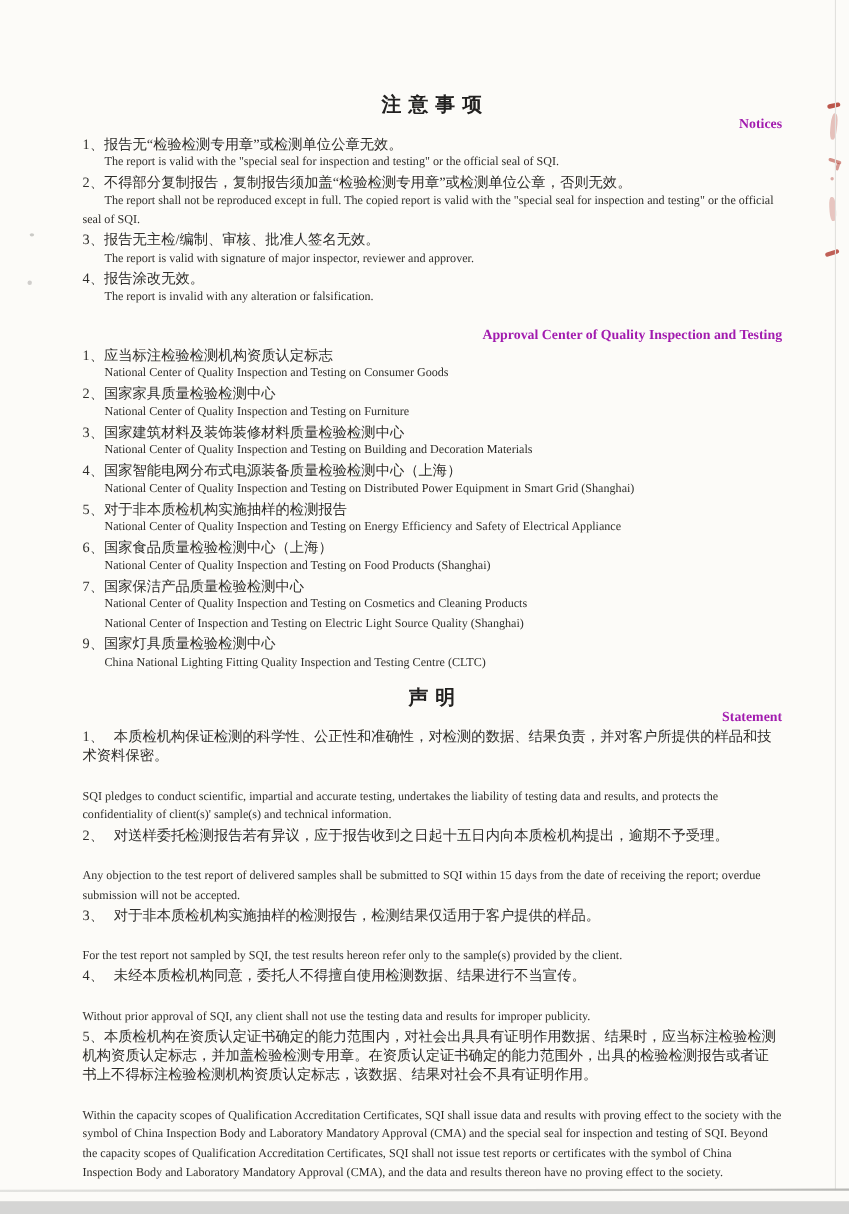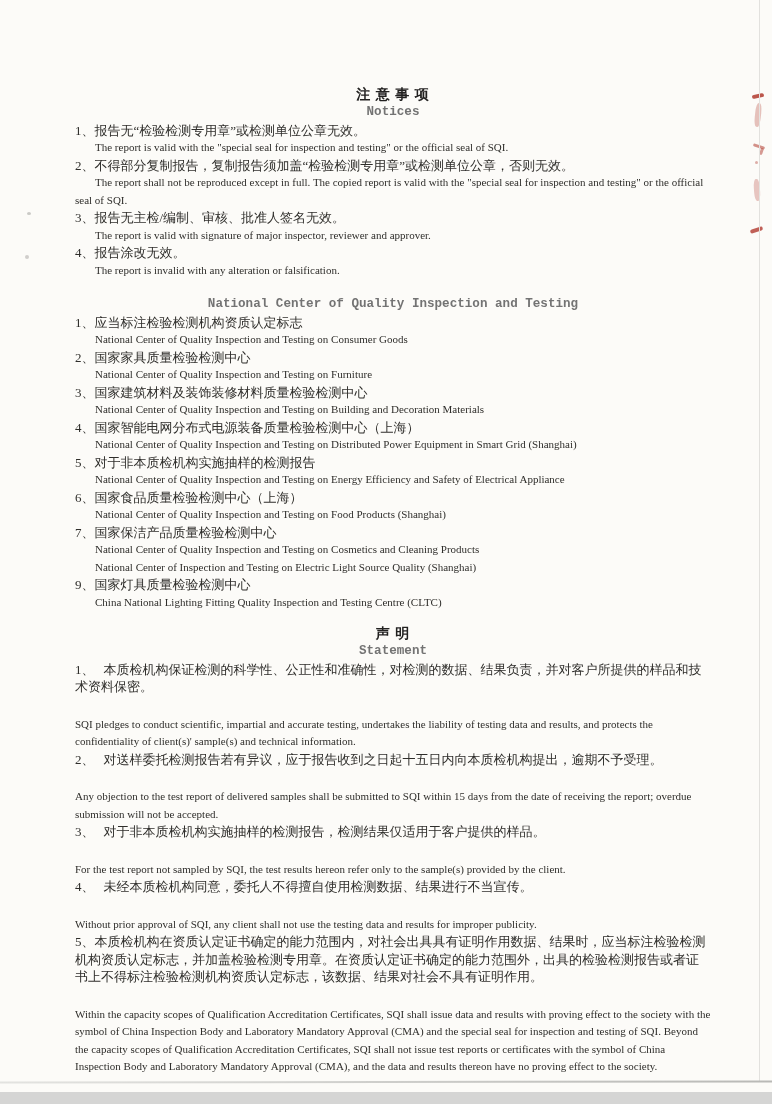--- a/index.html
+++ b/index.html
@@ -25,22 +25,22 @@
   .ink.m2{left:755px;top:103px;width:6px;height:24px;opacity:.3;transform:rotate(6deg);border-radius:40%;}
   .ink.m3{left:753px;top:145px;width:12px;height:3px;transform:rotate(18deg);opacity:.55;}
   .ink.m3b{left:760px;top:148px;width:3px;height:7px;transform:rotate(18deg);opacity:.5;}
   .ink.m4{left:755px;top:161px;width:3px;height:3px;opacity:.4;}
   .ink.m5{left:754px;top:179px;width:6px;height:22px;opacity:.28;transform:rotate(-4deg);border-radius:40%;}
   .ink.m6{left:750px;top:228px;width:13px;height:4px;transform:rotate(-18deg);opacity:.8;}
   
   .content{position:absolute;left:75px;top:86px;width:636px;}
   p{margin:0;font-size:11px;line-height:17.5px;}
   .zh{font-size:13px;}
-  .sec-title-zh{text-align:center;font-weight:bold;font-size:14px;line-height:18px;letter-spacing:1px;color:#222120;}
-  .sec-title-en{text-align:center;font-weight:bold;font-size:12.6px;line-height:17.5px;color:#737373;font-family:Liberation Mono, monospace;}
+  .sec-title-zh{text-align:center;font-weight:bold;font-size:18px;line-height:18px;letter-spacing:1px;color:#222120;}
+  .sec-title-en{text-align:right;font-weight:bold;font-size:12.6px;line-height:17.5px;color:#a21caf;}
   .section{margin:0;}
   .sec-centers{margin-top:17px;}
   .sec-statement{margin-top:14px;}
   .item .en{ }
   .sec-notices .en,.sec-centers .en{text-indent:20px;}
   .sec-statement .en{text-indent:0;margin-top:20px;}
   .num{display:inline;}
   .sec-statement .item.spaced .num{margin-right:9px;}
 </style>
 </head>
@@ -66,21 +66,21 @@
         <p class="zh"><span class="num">3、</span><span>报告无主检/编制、审核、批准人签名无效。</span></p>
         <p class="en">The report is valid with signature of major inspector, reviewer and approver.</p>
       </div>
       <div class="item">
         <p class="zh"><span class="num">4、</span><span>报告涂改无效。</span></p>
         <p class="en">The report is invalid with any alteration or falsification.</p>
       </div>
     </div>
 
     <div class="section sec-centers">
-      <p class="sec-title-en">National Center of Quality Inspection and Testing</p>
+      <p class="sec-title-en">Approval Center of Quality Inspection and Testing</p>
 
       <div class="item">
         <p class="zh"><span class="num">1、</span><span>应当标注检验检测机构资质认定标志</span></p>
         <p class="en">National Center of Quality Inspection and Testing on Consumer Goods</p>
       </div>
       <div class="item">
         <p class="zh"><span class="num">2、</span><span>国家家具质量检验检测中心</span></p>
         <p class="en">National Center of Quality Inspection and Testing on Furniture</p>
       </div>
       <div class="item">

